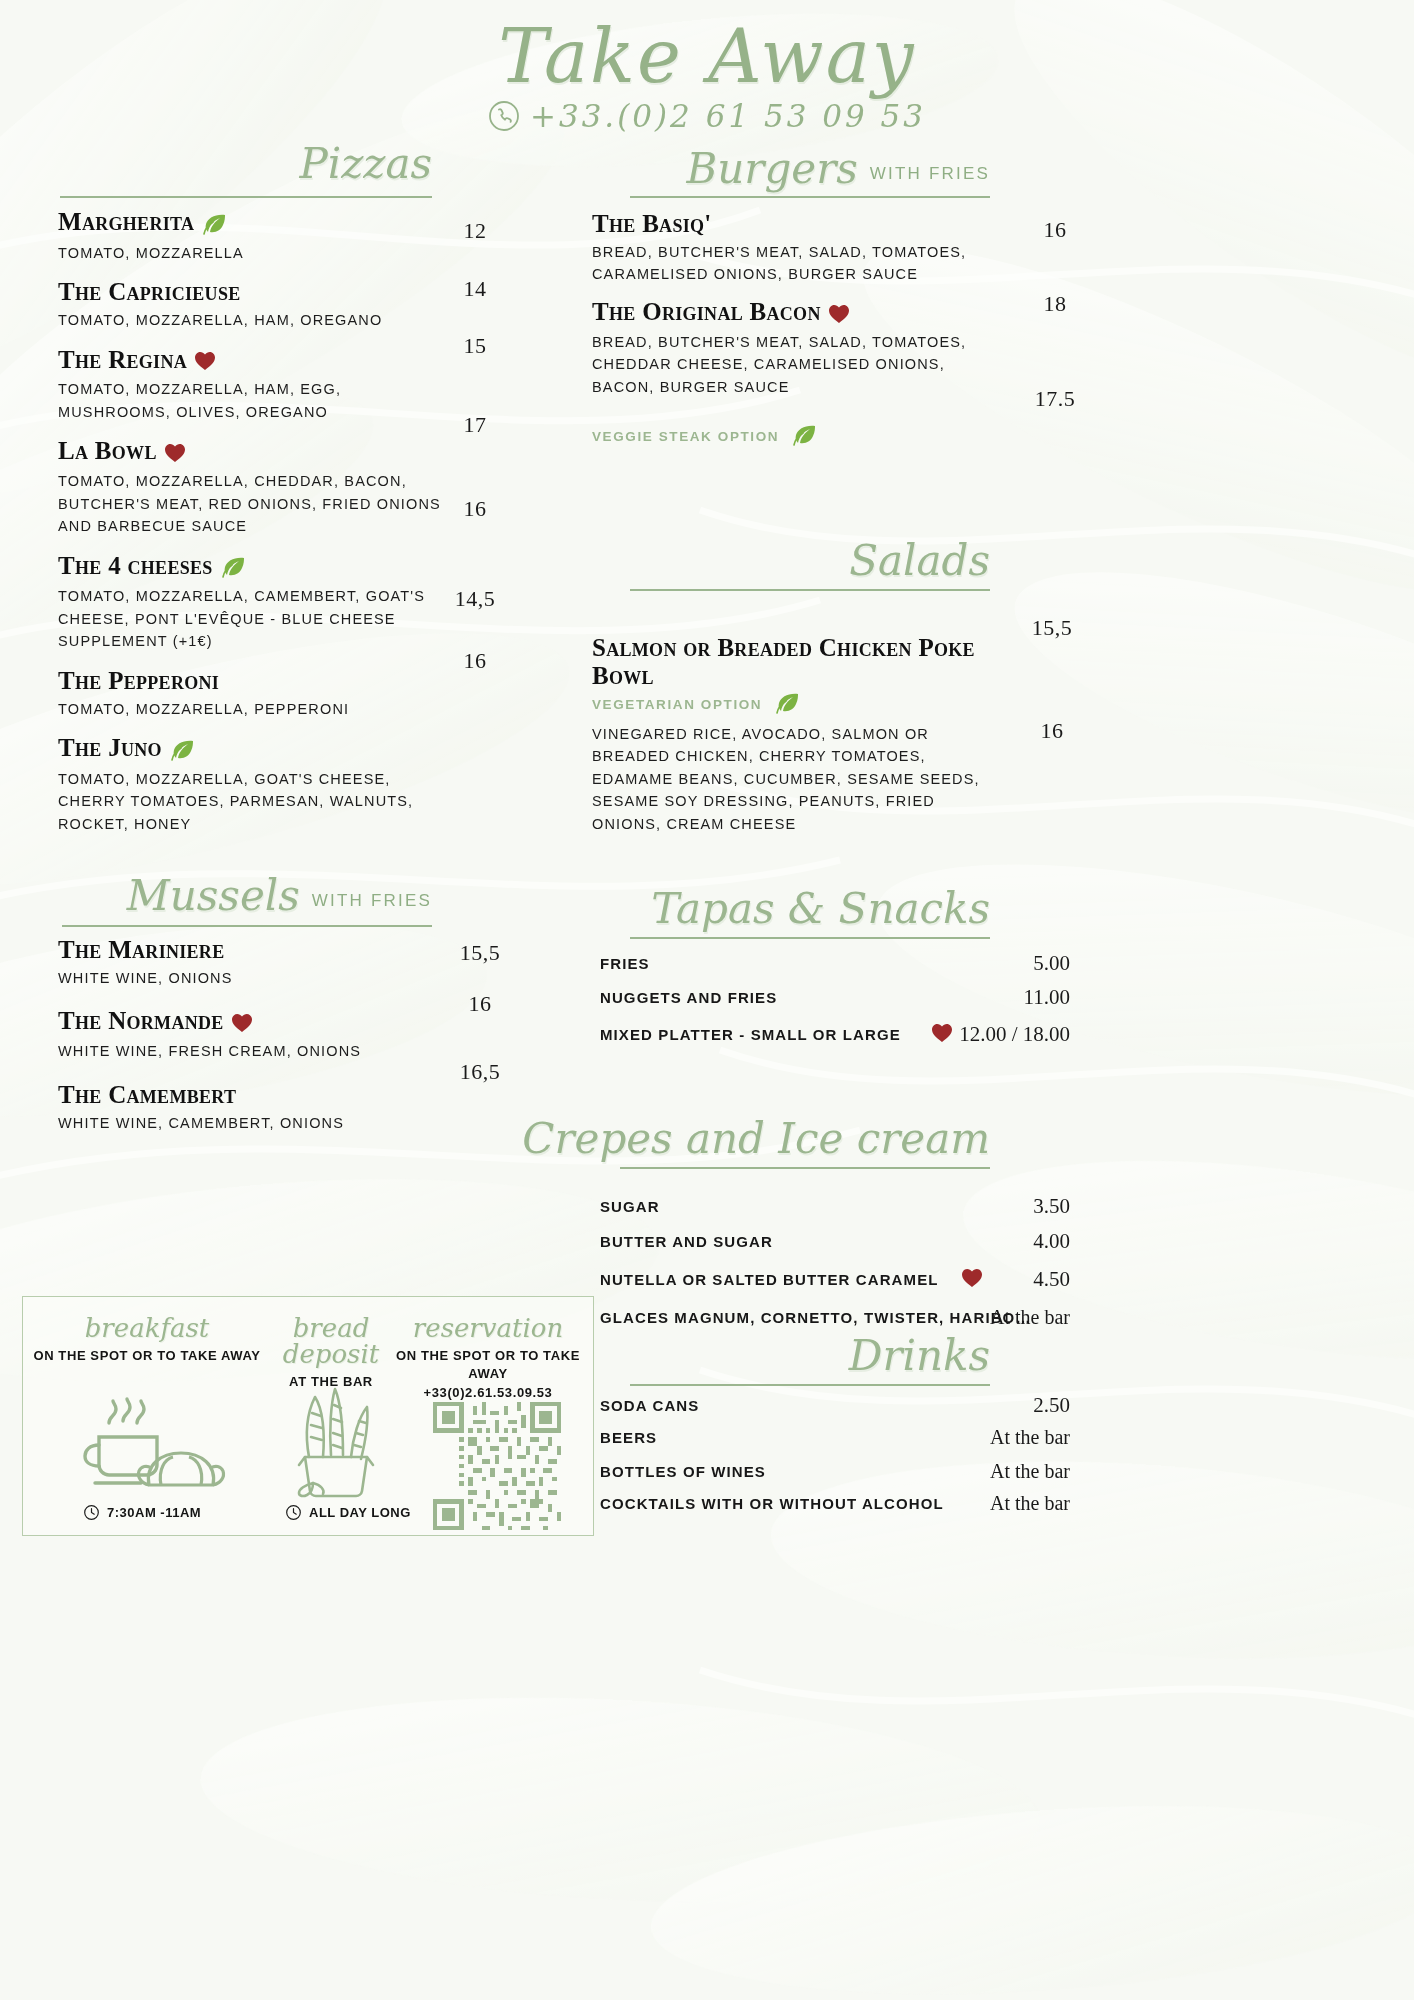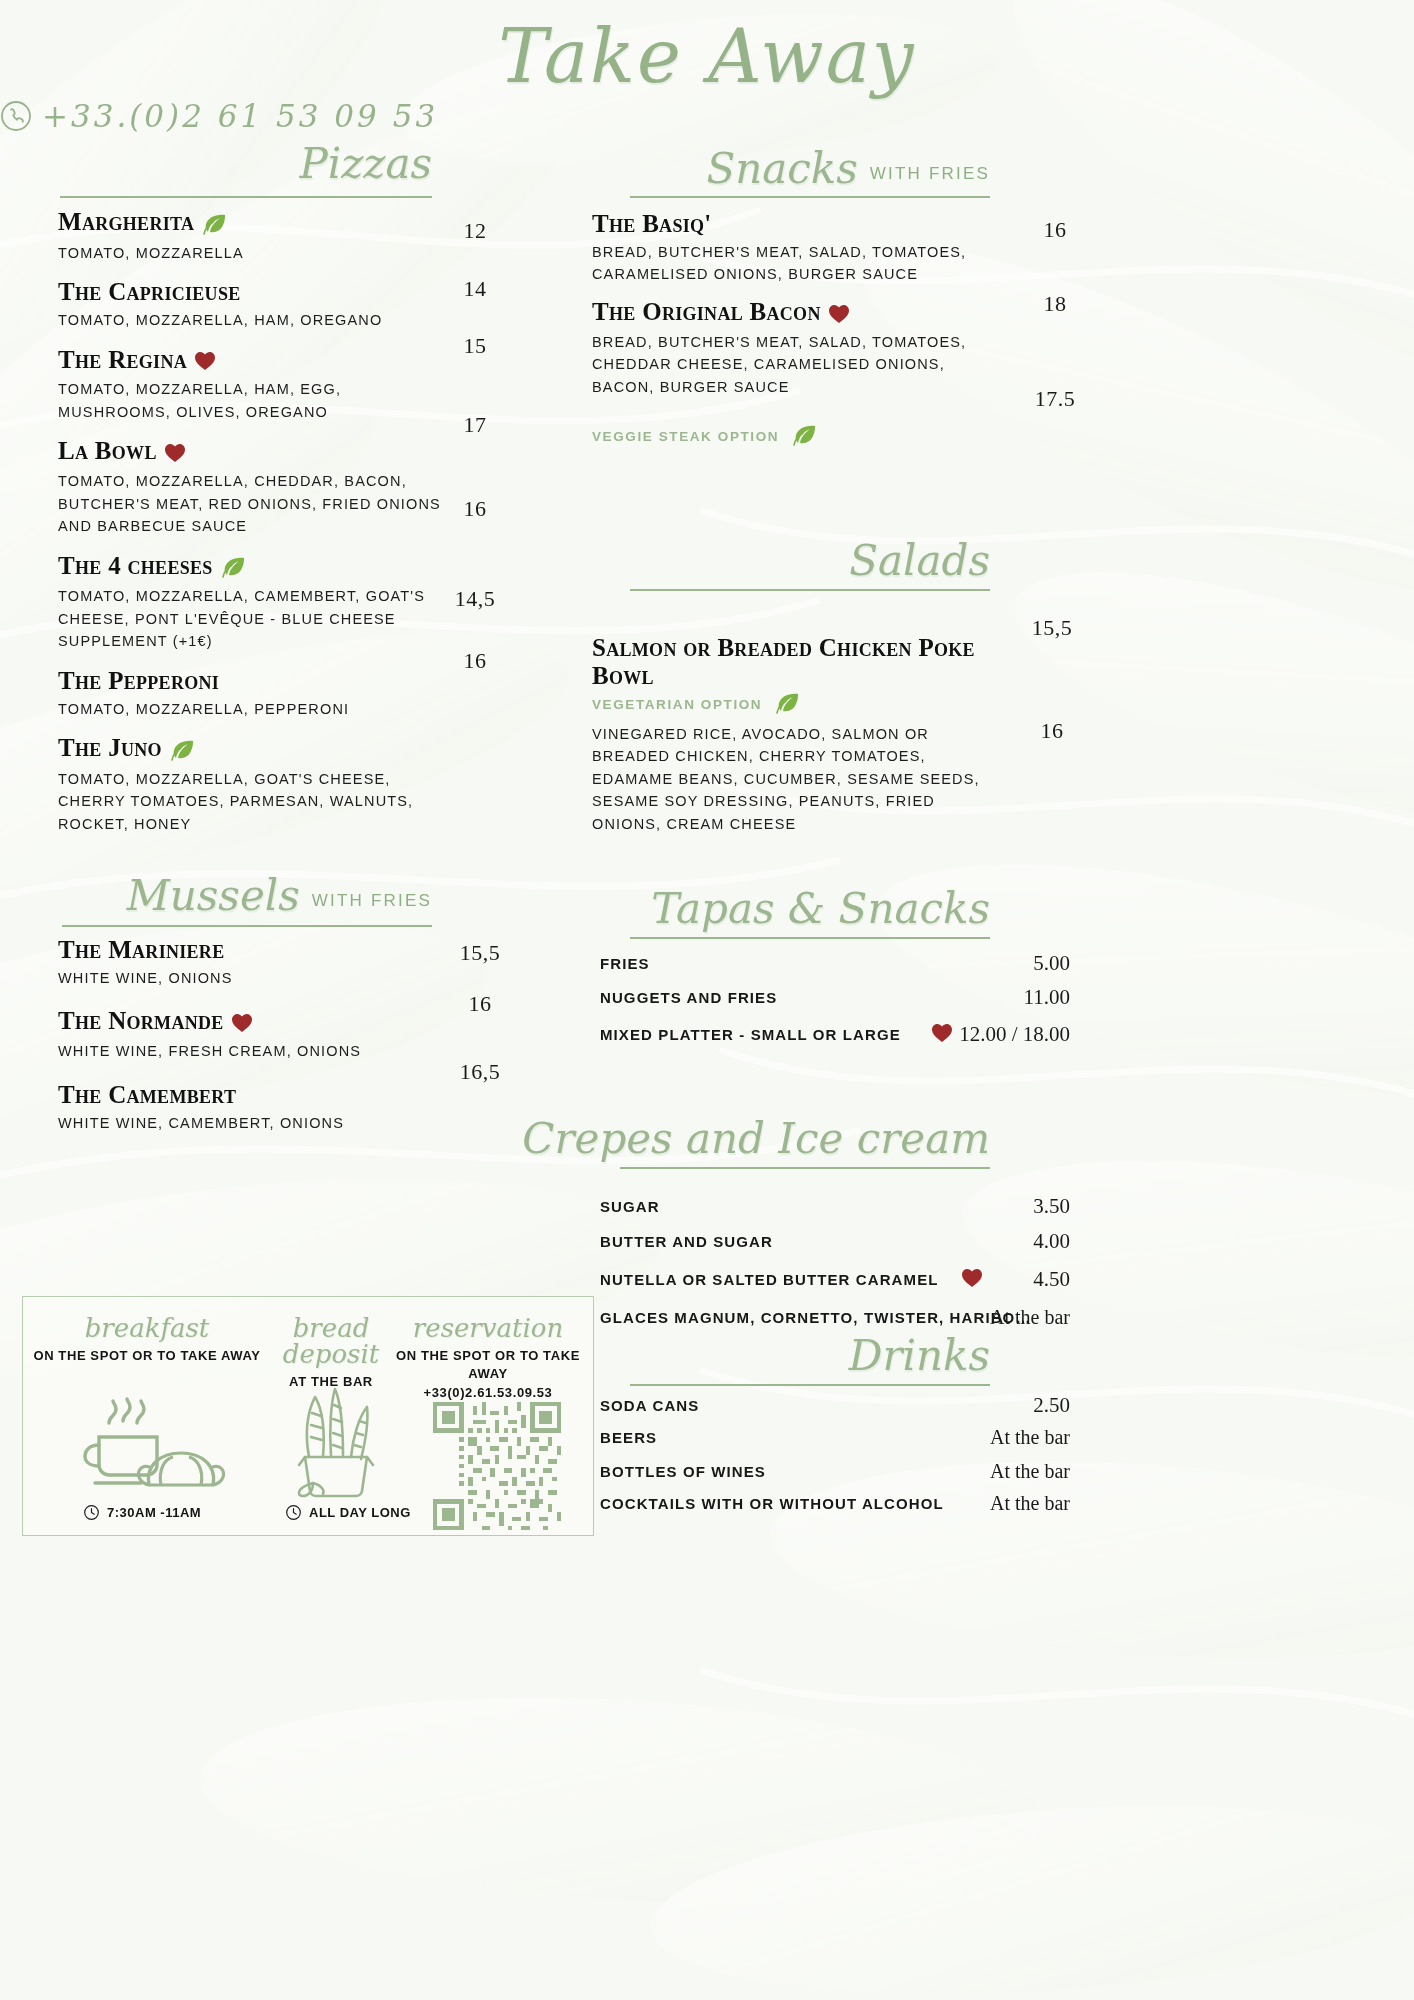--- a/index.html
+++ b/index.html
@@ -41,21 +41,21 @@
     font-size: 74px;
     color: #96b289;
     letter-spacing: 2px;
     line-height: 1.05;
     text-shadow: 1px 2px 0 rgba(150,178,137,0.18);
   }
   .phone-row {
     margin-top: 2px;
     display: flex;
     align-items: center;
-    justify-content: flex-start;
+    justify-content: center;
     gap: 10px;
   }
   .phone-icon { display: block; }
   .phone-num {
     font-family: "DejaVu Serif", serif;
     font-style: italic;
     font-size: 31px;
     color: #97b38a;
     letter-spacing: 3px;
   }
@@ -268,21 +268,21 @@
       <span class="phone-num">+33.(0)2 61 53 09 53</span>
     </div>
   </div>
 
   <div class="sec-head" style="left:60px; top:143px; width:372px;">
     <span class="script">Pizzas</span>
   </div>
   <div class="rule" style="left:60px; top:196px; width:372px;"></div>
 
   <div class="sec-head" style="left:630px; top:148px; width:360px;">
-    <span class="script">Snacks</span>
+    <span class="script">Burgers</span>
     <span class="sub">WITH FRIES</span>
   </div>
   <div class="rule" style="left:630px; top:196px; width:360px;"></div>
 
   <div class="sec-head" style="left:630px; top:540px; width:360px;">
     <span class="script">Salads</span>
   </div>
   <div class="rule" style="left:630px; top:589px; width:360px;"></div>
 
   <div class="sec-head" style="left:62px; top:875px; width:370px;">

